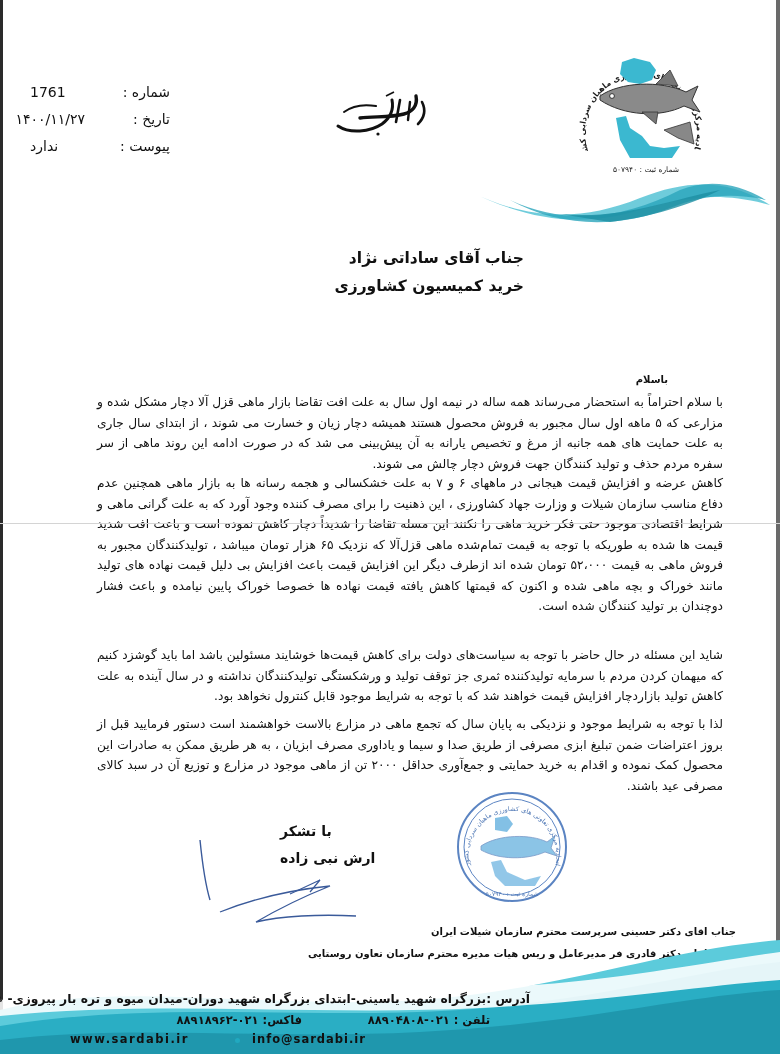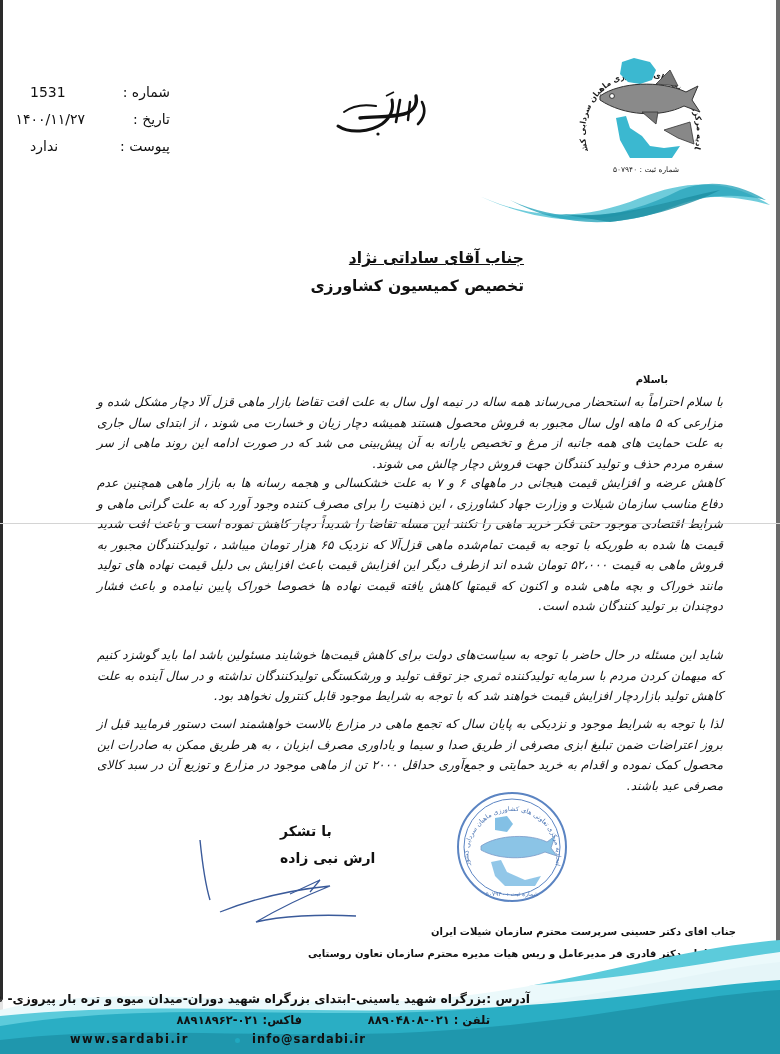--- a/index.html
+++ b/index.html
@@ -18,28 +18,28 @@
   
   .basmala { position: absolute; left: 330px; top: 88px; width: 100px; height: 50px; }
 
   
   .logo { position: absolute; left: 560px; top: 40px; width: 160px; height: 135px; }
   .header-wave { position: absolute; left: 470px; top: 170px; width: 300px; height: 55px; }
 
   
   .recipients { position: absolute; right: 256px; top: 244px; direction: rtl; font-weight: bold; font-size: 15.5px; }
   .recipients div { height: 28px; line-height: 28px; white-space: nowrap; }
-  .recipients .r1 { margin-right: 0; text-decoration: underline; }
+  .recipients .r1 { margin-right: 0; }
   .recipients .r2 { margin-right: 1px; }
   .recipients .r3 { margin-right: 2px; }
 
   
   .greeting { position: absolute; right: 112px; top: 374px; direction: rtl; font-weight: bold; font-size: 10px; }
   .body { position: absolute; left: 97px; width: 626px; direction: rtl; font-size: 12.2px; line-height: 20.5px; text-align: justify; }
-  .body p { margin: 0; font-style: italic; }
+  .body p { margin: 0; }
   .p1 { top: 392px; }
   .p2 { top: 473px; }
   .p3 { top: 645px; }
   .p4 { top: 714px; }
   .fold-line { position: absolute; left: 0; top: 523px; width: 780px; height: 1px; background: #d4d4d4; }
 
   
   .signature { position: absolute; left: 280px; top: 818px; width: 220px; direction: rtl; text-align: left; font-weight: bold; font-size: 14px; }
   .signature div { height: 27px; line-height: 27px; white-space: nowrap; }
   .signature .sig-title { margin-left: -60px; }
@@ -64,21 +64,21 @@
 </head>
 <body>
 
 <div class="page">
   <div class="edge-left"></div>
   <div class="edge-right"></div>
 
   <div class="meta">
     <div class="meta-row">
       <span class="meta-label">شماره :</span>
-      <span class="meta-value">1531</span>
+      <span class="meta-value">1761</span>
     </div>
     <div class="meta-row">
       <span class="meta-label">تاریخ :</span>
       <span class="meta-value">۱۴۰۰/۱۱/۲۷</span>
     </div>
     <div class="meta-row">
       <span class="meta-label">پیوست :</span>
       <span class="meta-value">ندارد</span>
     </div>
   </div>
@@ -116,21 +116,21 @@
   </svg>
 
   <svg class="header-wave" viewBox="0 0 300 55">
     <path d="M0 22 C 60 50, 110 52, 170 28 C 220 8, 260 10, 300 35 C 250 22, 220 26, 170 40 C 110 58, 60 50, 0 22 Z" fill="#56c3d5" opacity="0.85"></path>
     <path d="M40 30 C 100 58, 160 46, 210 20 C 240 8, 270 14, 296 30 C 260 22, 230 26, 200 38 C 150 58, 90 58, 40 30 Z" fill="#2aa5bb" opacity="0.8"></path>
     <path d="M90 44 C 150 50, 200 30, 250 20 C 230 30, 190 46, 140 52 Z" fill="#1d8ea3" opacity="0.8"></path>
   </svg>
 
   <div class="recipients">
     <div class="r1">جناب آقای ساداتی نژاد</div>
-    <div class="r4">تخصیص کمیسیون کشاورزی</div>
+    <div class="r4">خرید کمیسیون کشاورزی</div>
   </div>
 
   <div class="greeting">باسلام</div>
   <div class="body p1">
       <p>با سلام احتراماً به استحضار می‌رساند همه ساله در نیمه اول سال به علت افت تقاضا بازار ماهی قزل آلا دچار مشکل شده و مزارعی که ۵ ماهه اول سال مجبور به فروش محصول هستند همیشه دچار زیان و خسارت می شوند ، از ابتدای سال جاری به علت حمایت های همه جانبه از مرغ و تخصیص یارانه به آن پیش‌بینی می شد که در صورت ادامه این روند ماهی از سر سفره مردم حذف و تولید کنندگان جهت فروش دچار چالش می شوند.</p>
     </div>
   <div class="body p2">
       <p>کاهش عرضه و افزایش قیمت هیجانی در ماههای ۶ و ۷ به علت خشکسالی و هجمه رسانه ها به بازار ماهی همچنین عدم دفاع مناسب سازمان شیلات و وزارت جهاد کشاورزی ، این ذهنیت را برای مصرف کننده وجود آورد که به علت گرانی ماهی و شرایط اقتصادی موجود حتی فکر خرید ماهی را نکنند این مسله تقاضا را شدیداً دچار کاهش نموده است و باعث افت شدید قیمت ها شده به طوریکه با توجه به قیمت تمام‌شده ماهی قزل‌آلا که نزدیک ۶۵ هزار تومان میباشد ، تولیدکنندگان مجبور به فروش ماهی به قیمت ۵۲،۰۰۰ تومان شده اند ازطرف دیگر این افزایش قیمت باعث افزایش بی دلیل قیمت نهاده های تولید مانند خوراک و بچه ماهی شده و اکنون که قیمتها کاهش یافته قیمت نهاده ها خصوصا خوراک پایین نیامده و باعث فشار دوچندان بر تولید کنندگان شده است.</p>
     </div>
   <div class="fold-line"></div>

